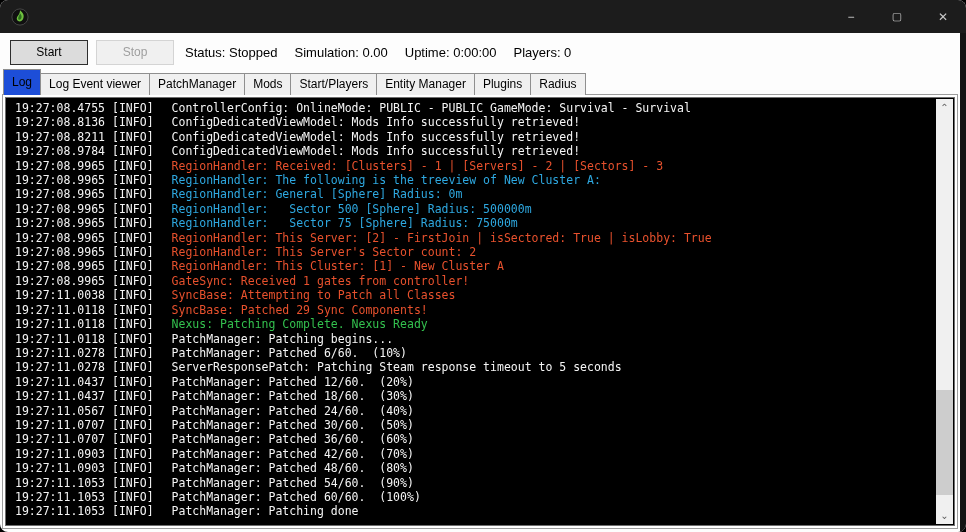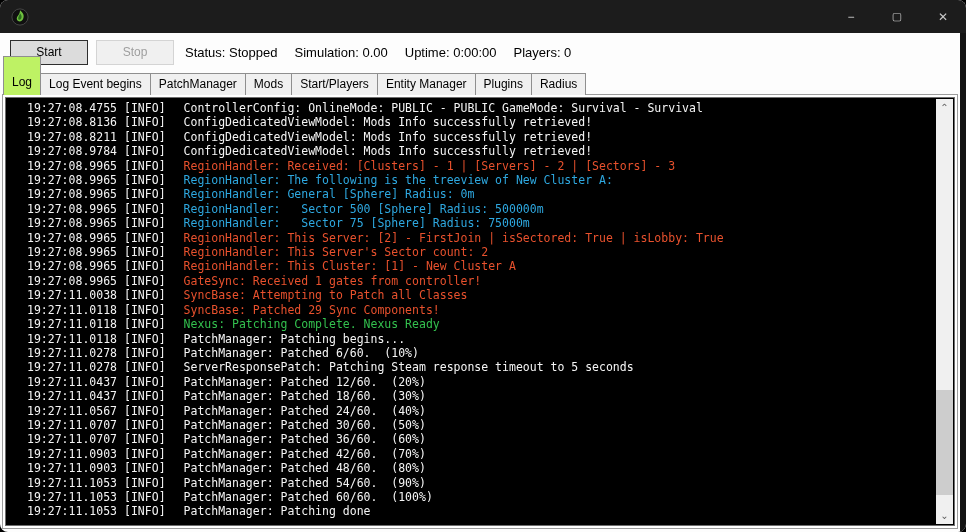--- a/index.html
+++ b/index.html
@@ -67,22 +67,22 @@
   .tab {
     border: 1px solid #8f8f8f; border-bottom: none;
     background: #f0f0f0;
     padding: 3px 8px 4px 8px;
     font-size: 12px; color: #000;
     margin-right: -1px;
     white-space: nowrap;
     cursor: default;
   }
   .tab.selected {
-    background: #bef264;
-    padding-top: 18px; padding-bottom: 6px;
+    background: #1d4ed8;
+    padding-top: 5px; padding-bottom: 6px;
     position: relative; z-index: 4;
   }
   
   .tabpage {
     position: absolute; left: 2px; right: 8px; top: 94px; bottom: 3px;
     background: #fff;
     border: 1px solid #9c9c9c;
     padding: 2px;
     box-sizing: border-box;
     z-index: 2;
@@ -93,21 +93,21 @@
     background: #000;
     border: 1px solid #6e6e6e;
     box-sizing: border-box;
   }
   .log-lines {
     position: absolute; top: 1px; left: 1px; right: 19px; bottom: 1px;
     overflow: hidden;
     font-family: "DejaVu Sans Mono", monospace;
     font-size: 11.5px; line-height: 14.4px;
     white-space: pre;
-    padding: 2px 0 0 20px;
+    padding: 2px 0 0 8px;
   }
   .log-line { white-space: pre; }
   .log-time, .log-level { color: #f5f5f5; }
   .log-time { margin-right: 7px; }
   .log-level { margin-right: 18px; }
   
   .vscroll {
     position: absolute; top: 1px; right: 1px; bottom: 1px; width: 17px;
     background: #f0f0f0;
   }
@@ -160,21 +160,21 @@
     <div class="status" id="status-items">
         <span>Status: Stopped</span>
         <span>Simulation: 0.00</span>
         <span>Uptime: 0:00:00</span>
         <span>Players: 0</span>
       </div>
   </div>
 
   <div class="tabstrip" id="tabstrip">
       <div class="tab selected">Log</div>
-      <div class="tab">Log Event begins</div>
+      <div class="tab">Log Event viewer</div>
       <div class="tab">PatchManager</div>
       <div class="tab">Mods</div>
       <div class="tab">Start/Players</div>
       <div class="tab">Entity Manager</div>
       <div class="tab">Plugins</div>
       <div class="tab">Radius</div>
     </div>
 
   <div class="tabpage">
     <div class="console">

